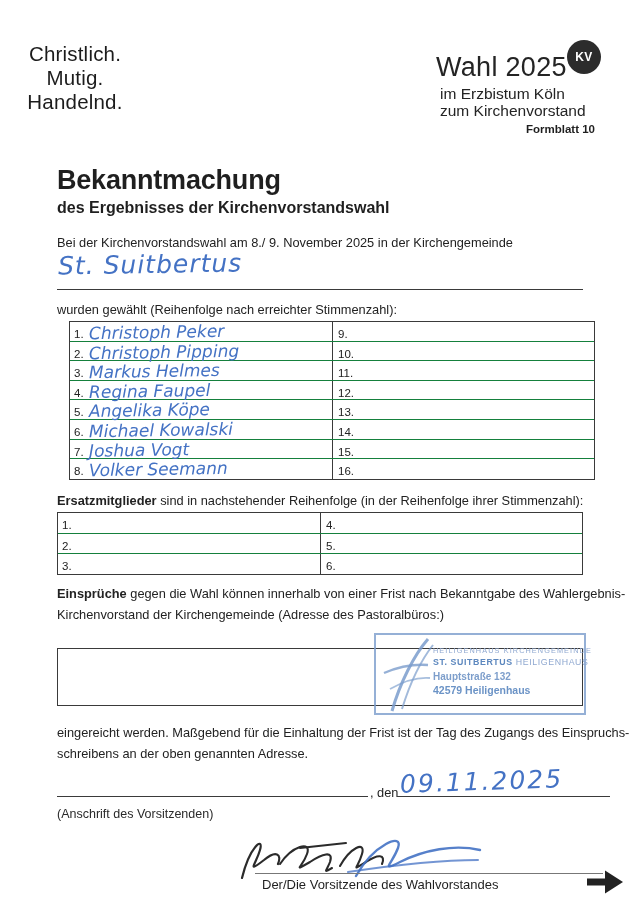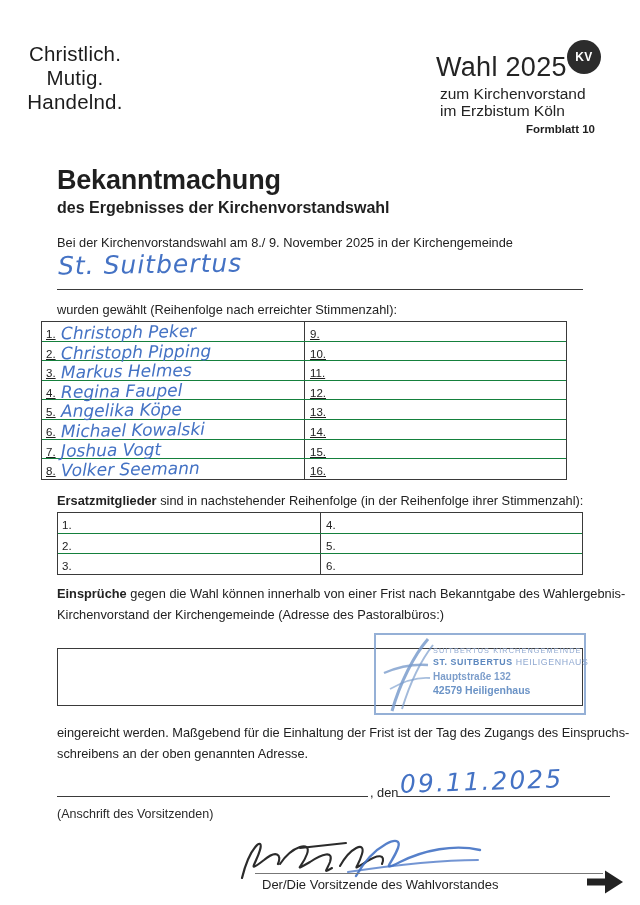--- a/index.html
+++ b/index.html
@@ -66,34 +66,34 @@
 
   <div class="abs slogan">
     <div>Christlich.</div>
     <div>Mutig.</div>
     <div>Handelnd.</div>
   </div>
 
   <div class="abs wahl-title">Wahl 2025</div>
   <div class="abs kv-badge">KV</div>
   <div class="abs wahl-sub">
+    <div>im Erzbistum Köln</div>
     <div>zum Kirchenvorstand</div>
-    <div>im Erzbistum Köln</div>
   </div>
   <div class="abs formblatt">Formblatt 10</div>
 
   <div class="abs heading">Bekanntmachung</div>
   <div class="abs subheading">des Ergebnisses der Kirchenvorstandswahl</div>
 
   <div class="abs bodytext intro">Bei der Kirchenvorstandswahl am 8./ 9. November 2025 in der Kirchengemeinde</div>
   <div class="abs hand parish">St. Suitbertus</div>
   <div class="abs hline" style="left:57px;top:289px;width:526px;"></div>
 
   <div class="abs bodytext" style="left:57px;top:302px;white-space:nowrap;">wurden gewählt (Reihenfolge nach erreichter Stimmenzahl):</div>
-  <div class="abs tbl" style="left:41px;top:321px;width:524px;text-decoration:underline;">
+  <div class="abs tbl" style="left:69px;top:321px;width:524px;">
     <div class="row" style="height:18.6px">
       <div class="cell-l"><span class="num">1.</span><span class="hand tname">Christoph Peker</span></div>
       <div class="cell-r"><span class="num">9.</span><span class="hand tname"></span></div>
     </div>
     <div class="row" style="height:18.6px">
       <div class="cell-l"><span class="num">2.</span><span class="hand tname">Christoph Pipping</span></div>
       <div class="cell-r"><span class="num">10.</span><span class="hand tname"></span></div>
     </div>
     <div class="row" style="height:18.6px">
       <div class="cell-l"><span class="num">3.</span><span class="hand tname">Markus Helmes</span></div>
@@ -146,21 +146,21 @@
 
   <div class="abs addr-box"></div>
   <div class="abs stamp">
     <svg width="54" height="76" style="position:absolute;left:4px;top:2px;" viewBox="0 0 54 76">
       <path d="M12,74 C20,46 34,18 48,2" stroke="#7a9ccc" stroke-width="3" fill="none" opacity="0.85"></path>
       <path d="M22,72 C30,46 42,22 53,8" stroke="#7a9ccc" stroke-width="2" fill="none" opacity="0.7"></path>
       <path d="M4,36 C18,30 34,27 48,28" stroke="#7a9ccc" stroke-width="2.4" fill="none" opacity="0.8"></path>
       <path d="M10,52 C24,44 38,40 50,41" stroke="#7a9ccc" stroke-width="1.8" fill="none" opacity="0.65"></path>
     </svg>
     <div class="stamp-text">
-      <div class="st1">SUITBERTUS KIRCHENGEMEINDE</div>
+      <div class="st1">HEILIGENHAUS KIRCHENGEMEINDE</div>
       <div class="st2"><b>ST. SUITBERTUS</b><span> HEILIGENHAUS</span></div>
       <div class="st3">Hauptstraße 132</div>
       <div class="st4">42579 Heiligenhaus</div>
     </div>
   </div>
 
   <div class="abs bodytext para" style="left:57px;top:722px;">
     <div>eingereicht werden. Maßgebend für die Einhaltung der Frist ist der Tag des Zugangs des Einspruchs-</div>
     <div>schreibens an der oben genannten Adresse.</div>
   </div>

